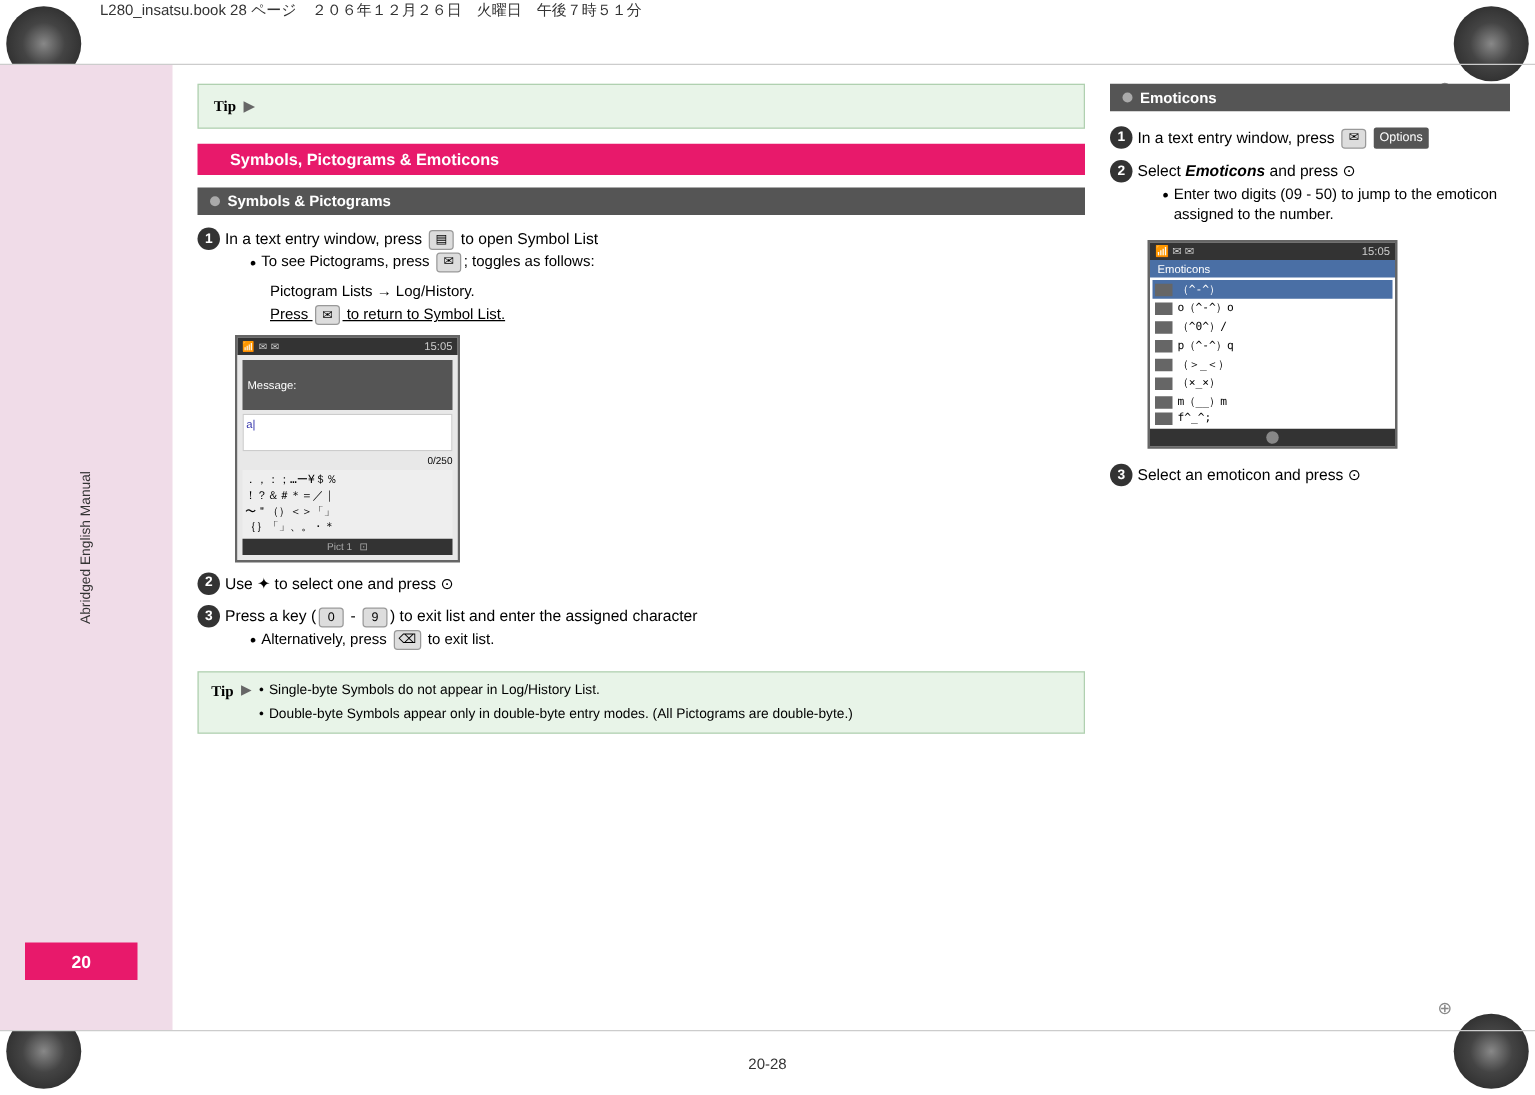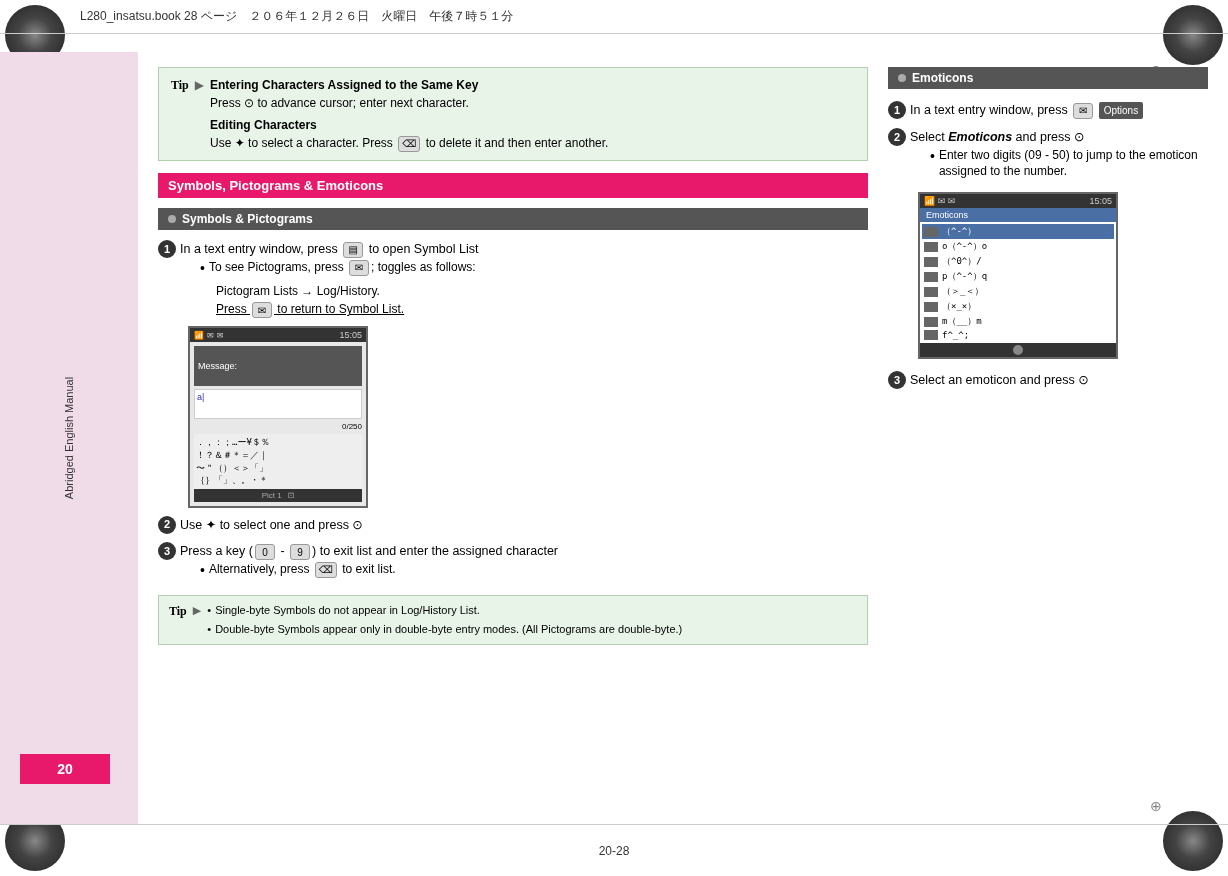--- a/index.html
+++ b/index.html
@@ -41,24 +41,23 @@
     .reg-tr { top: 62px; right: 62px; }
     .reg-bl { bottom: 62px; left: 62px; }
     .reg-br { bottom: 62px; right: 62px; }
 
     
     .top-bar {
       position: absolute;
       top: 0;
       left: 0;
       right: 0;
-      height: 34px;
+      height: 52px;
       border-bottom: 1px solid #ccc;
       display: flex;
-      align-items: center;
       padding-left: 80px;
     }
     .top-bar-text {
       font-size: 12px;
       color: #333;
     }
 
     
     .left-sidebar {
       position: absolute;
@@ -117,21 +116,21 @@
     .tip-label {
       font-weight: bold;
       font-size: 12px;
       font-family: Liberation Serif, serif;
     }
 
     
     .section-header-main {
       background: #e8196b;
       color: white;
-      padding: 5px 10px;
+      padding: 5px 26px;
       font-size: 13px;
       font-weight: bold;
       margin-bottom: 10px;
     }
     .section-header-sub {
       background: #555;
       color: white;
       padding: 4px 10px;
       font-size: 12px;
       font-weight: bold;
@@ -387,26 +386,20 @@
 </div>
 
 <div class="main-content">
 
   <div class="left-column">
 
     <div class="tip-box">
       <div style="display:flex; align-items:flex-start; gap:6px;">
         <span class="tip-label">Tip</span>
         <span style="color:#666;">▶</span>
-        <div>
-          <div style="font-weight:bold; font-size:12px;">Entering Characters Assigned to the Same Key</div>
-          <div style="font-size:12px;">Press ⊙ to advance cursor; enter next character.</div>
-          <div style="font-weight:bold; font-size:12px; margin-top:4px;">Editing Characters</div>
-          <div style="font-size:12px;">Use ✦ to select a character. Press <span class="key-icon">⌫</span> to delete it and then enter another.</div>
-        </div>
       </div>
     </div>
 
     <div class="section-header-main">Symbols, Pictograms &amp; Emoticons</div>
 
     <div class="section-header-sub">Symbols &amp; Pictograms</div>
 
     <div class="step">
       <span class="step-circle">1</span>
       <div class="step-content">

